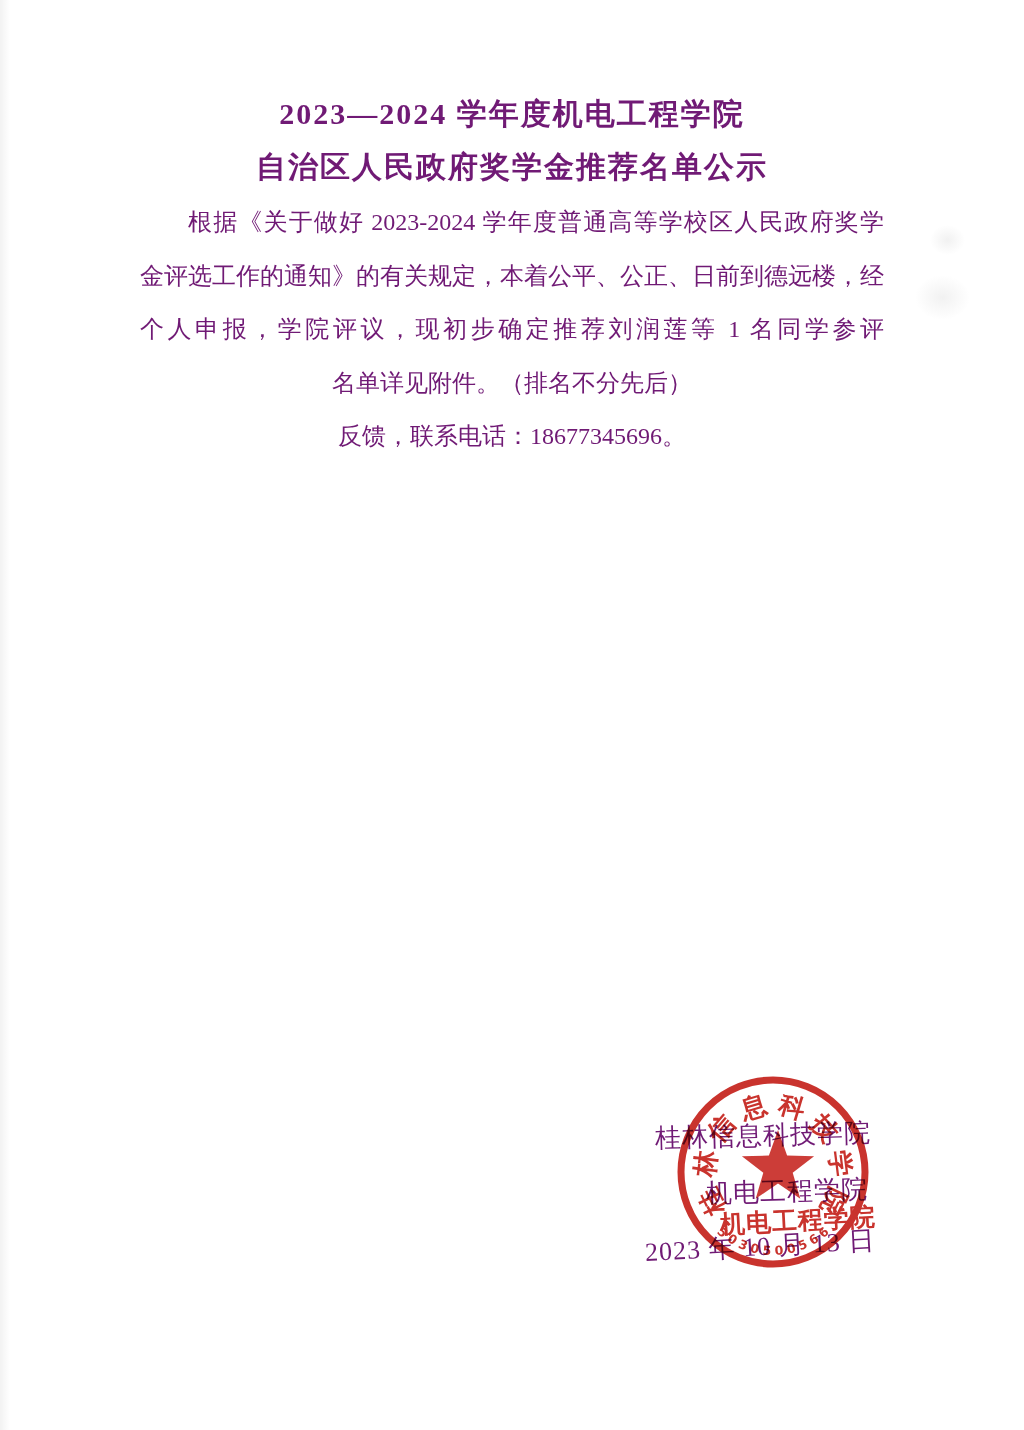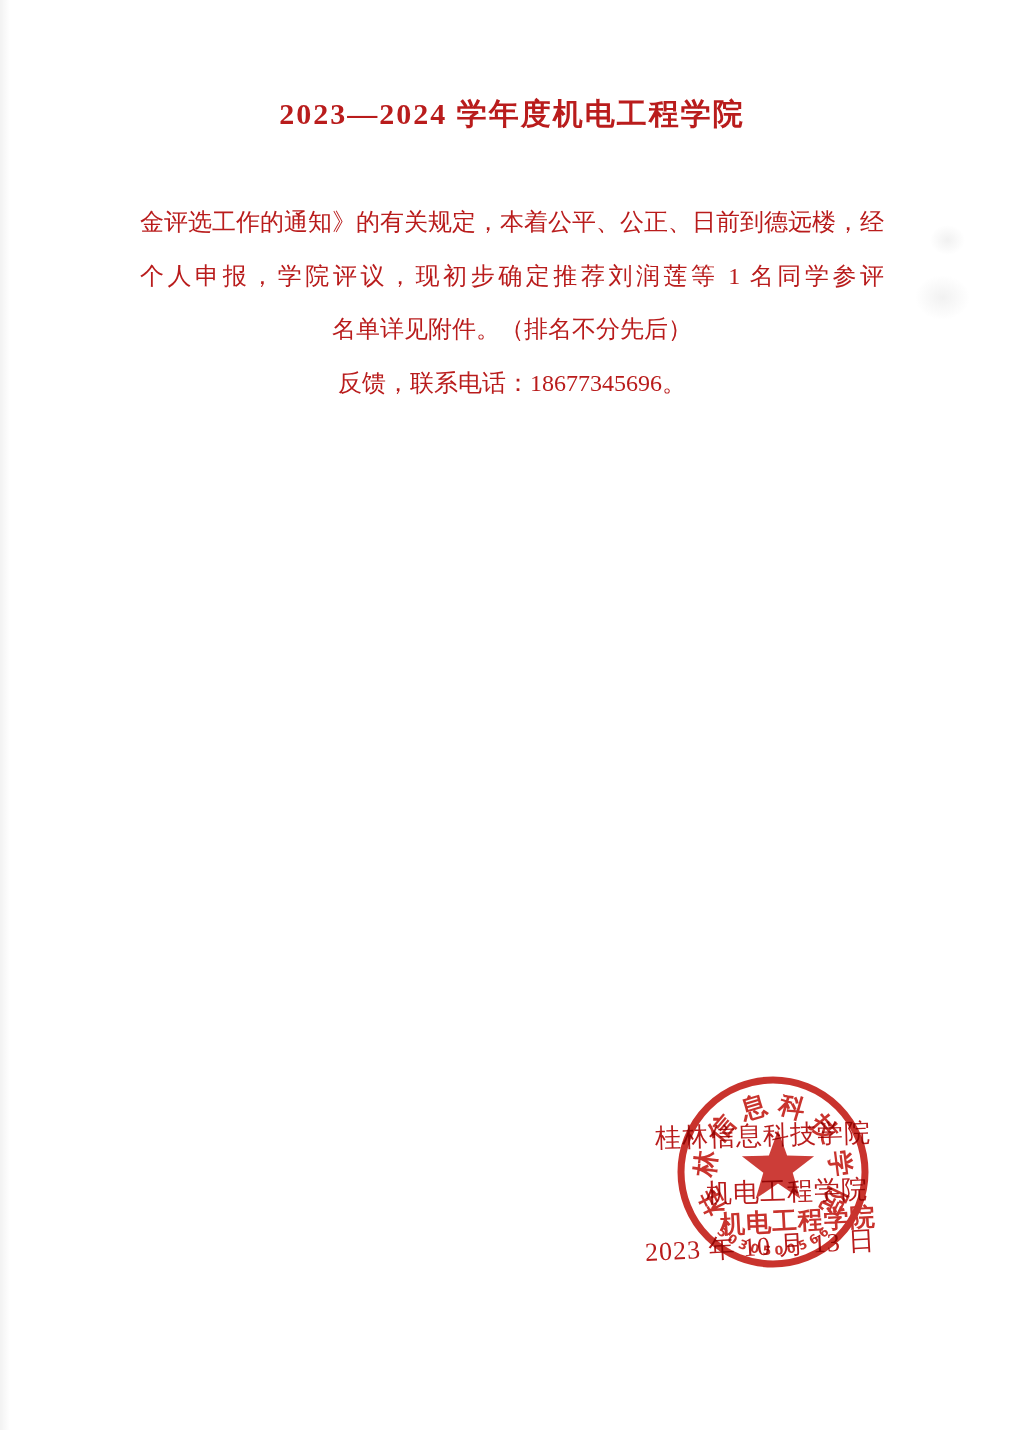--- a/index.html
+++ b/index.html
@@ -2,21 +2,21 @@
 <html><head>
 <meta charset="utf-8">
 <style>
   html,body { margin:0; padding:0; background:#9a9a9a; }
   .page {
     position:relative;
     width:1024px; height:1430px;
     margin:0 auto;
     background:#ffffff;
     font-family:"Liberation Serif","DejaVu Serif",serif;
-    color:#b91c1c;
+    color:#701a75;
     overflow:hidden;
   }
   
   .edge-shade {
     position:absolute; left:0; top:0; width:10px; height:100%;
     background:linear-gradient(to right, rgba(0,0,0,0.05), rgba(0,0,0,0));
     pointer-events:none;
   }
   .smudge {
     position:absolute; border-radius:50%;
@@ -76,22 +76,24 @@
 </style>
 </head>
 <body>
 
 <div class="page">
   <div class="edge-shade"></div>
   <div class="smudge s1"></div>
   <div class="smudge s2"></div>
 
   <h1 class="title l1">2023—2024 学年度机电工程学院</h1>
+  <h1 class="title l2">自治区人民政府奖学金推荐名单公示</h1>
 
   <div class="body-text">
+    <div class="bline indent just">根据《关于做好 2023-2024 学年度普通高等学校区人民政府奖学</div>
     <div class="bline just">金评选工作的通知》的有关规定，本着公平、公正、日前到德远楼，经</div>
     <div class="bline just">个人申报，学院评议，现初步确定推荐刘润莲等 1 名同学参评</div>
     <div class="bline">名单详见附件。（排名不分先后）</div>
     <div class="bline">反馈，联系电话：18677345696。</div>
   </div>
 
   <div class="sig org1">桂林信息科技学院</div>
   <div class="sig org2">机电工程学院</div>
   <div class="sig date">2023 年 10 月 13 日</div>
 

